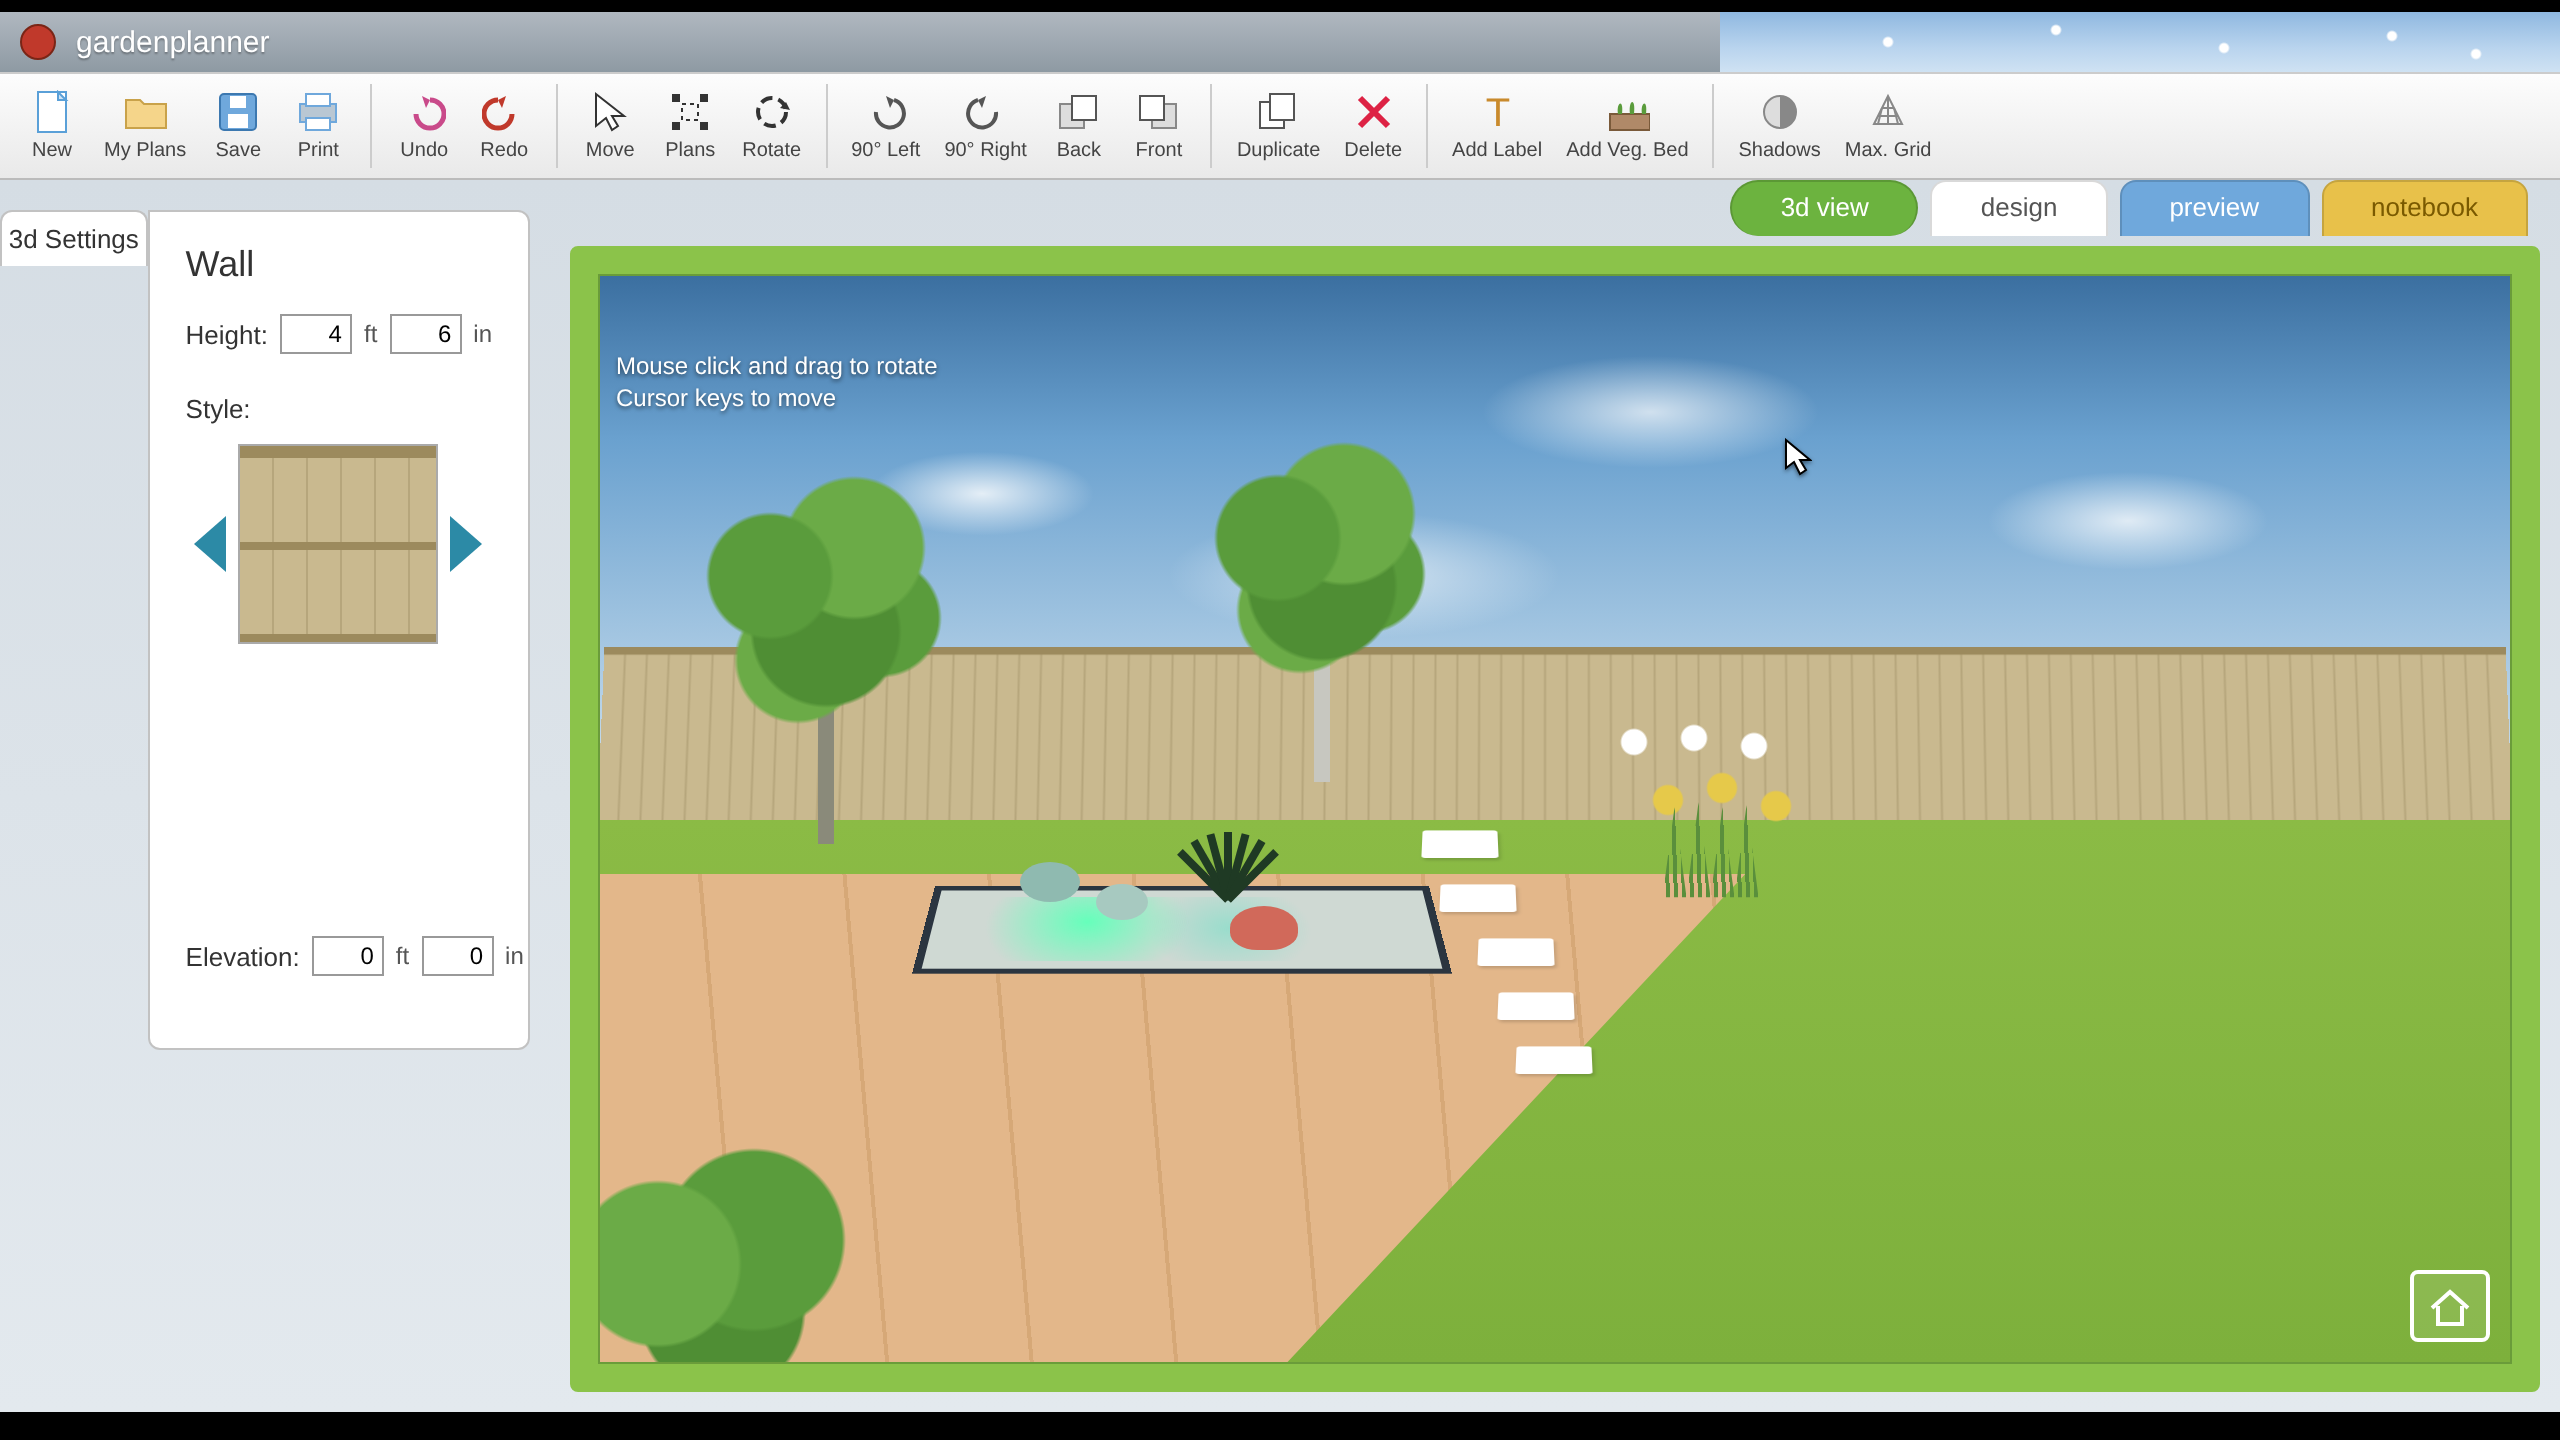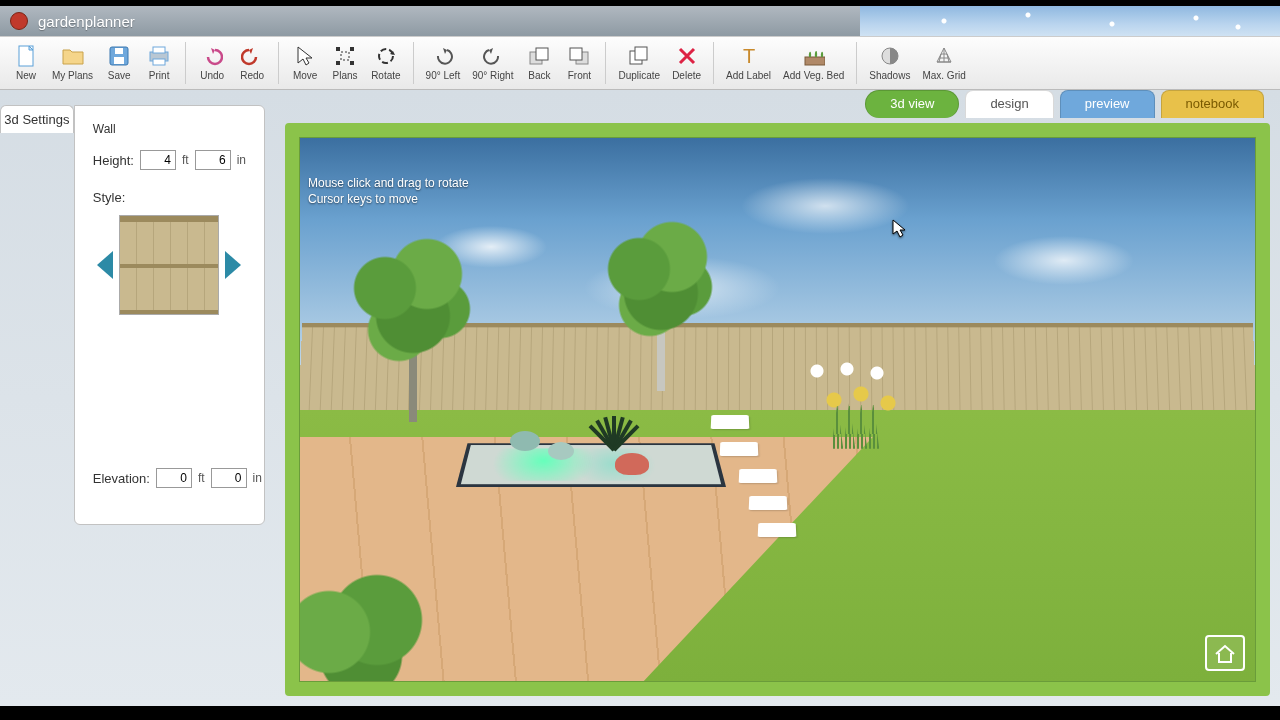--- a/index.html
+++ b/index.html
@@ -288,21 +288,21 @@
         </div>
         <span>Max. Grid</span>
       </div>
   </div>
 
   <div class="workspace">
     <div class="sidebar">
       <div class="tab3d">3d Settings</div>
       <div class="panel">
         <div class="section">
-          <div style="font-size:12px;">Wall</div>
+          <div style="font-size:18px;">Wall</div>
           <div class="row">
             <span>Height:</span>
             <input class="num" value="4" style="">
             <span class="unit">ft</span>
             <input class="num" value="6" style="">
             <span class="unit">in</span>
           </div>
         </div>
         <div class="section">
           <div>Style:</div>

